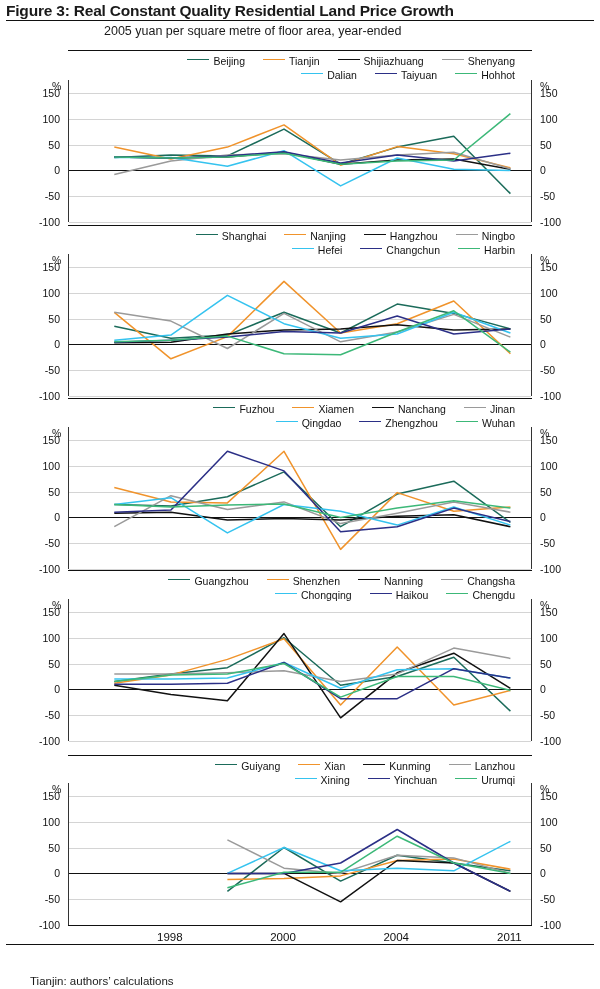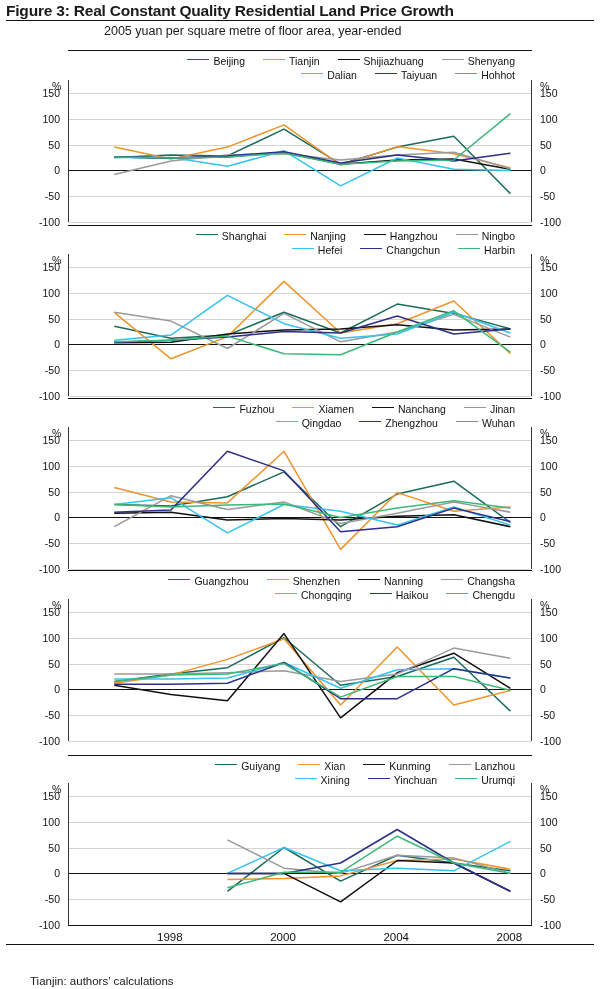--- a/index.html
+++ b/index.html
@@ -264,14 +264,14 @@
         </svg>
       </div>
     </div>
     <div class="panel-sep" style="top: 925px;"></div>
   </div>
 
 <div id="xaxis-labels">
     <div class="xtick" style="left: 139.854px; top: 931px;">1998</div>
     <div class="xtick" style="left: 253.024px; top: 931px;">2000</div>
     <div class="xtick" style="left: 366.195px; top: 931px;">2004</div>
-    <div class="xtick" style="left: 479.366px; top: 931px;">2008</div>
+    <div class="xtick" style="left: 479.366px; top: 931px;">2011</div>
   </div>
 
 </body></html>

